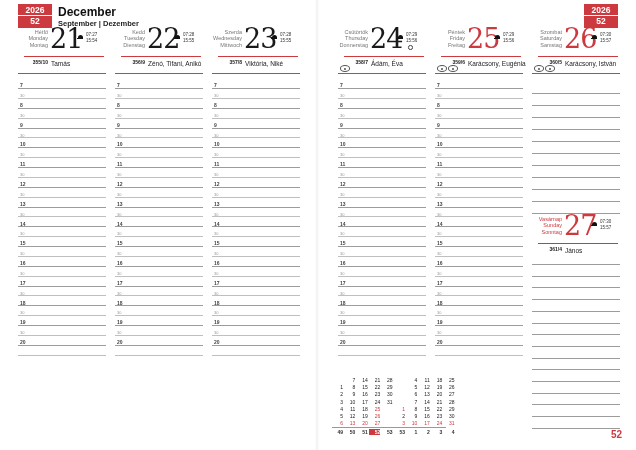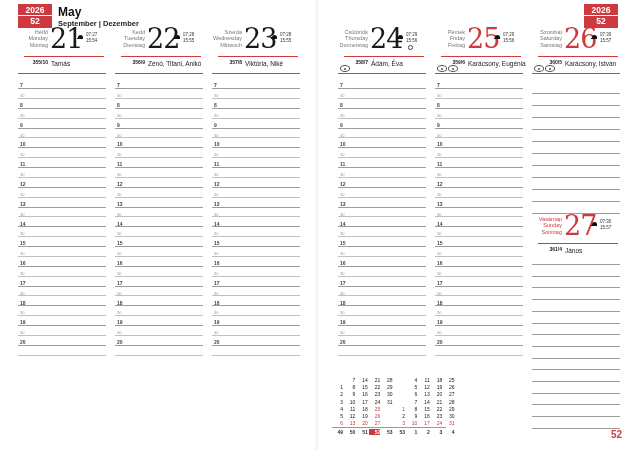--- a/index.html
+++ b/index.html
@@ -50,21 +50,21 @@
 
 <div id="stage">
   <div class="yw-box" style="left:18px;top:4px;">
     <div class="yr">2026</div>
     <div class="wk">52</div>
   </div>
   <div class="yw-box" style="left:584px;top:4px;">
     <div class="yr">2026</div>
     <div class="wk">52</div>
   </div>
-  <div class="page-title">May</div>
+  <div class="page-title">December</div>
   <div class="page-subtitle">September | Dezember</div>
   <div class="gutter"></div>
   <div class="pageno">52</div>
 <div class="day-col" style="left: 18px;">
       <div class="names" style="left: 0px; top: 1px;">
         <div>Hétfő</div>
         <div>Monday</div>
         <div>Montag</div>
       </div>
       <div class="bignum" style="left: 32px; top: -3px;">21</div>

